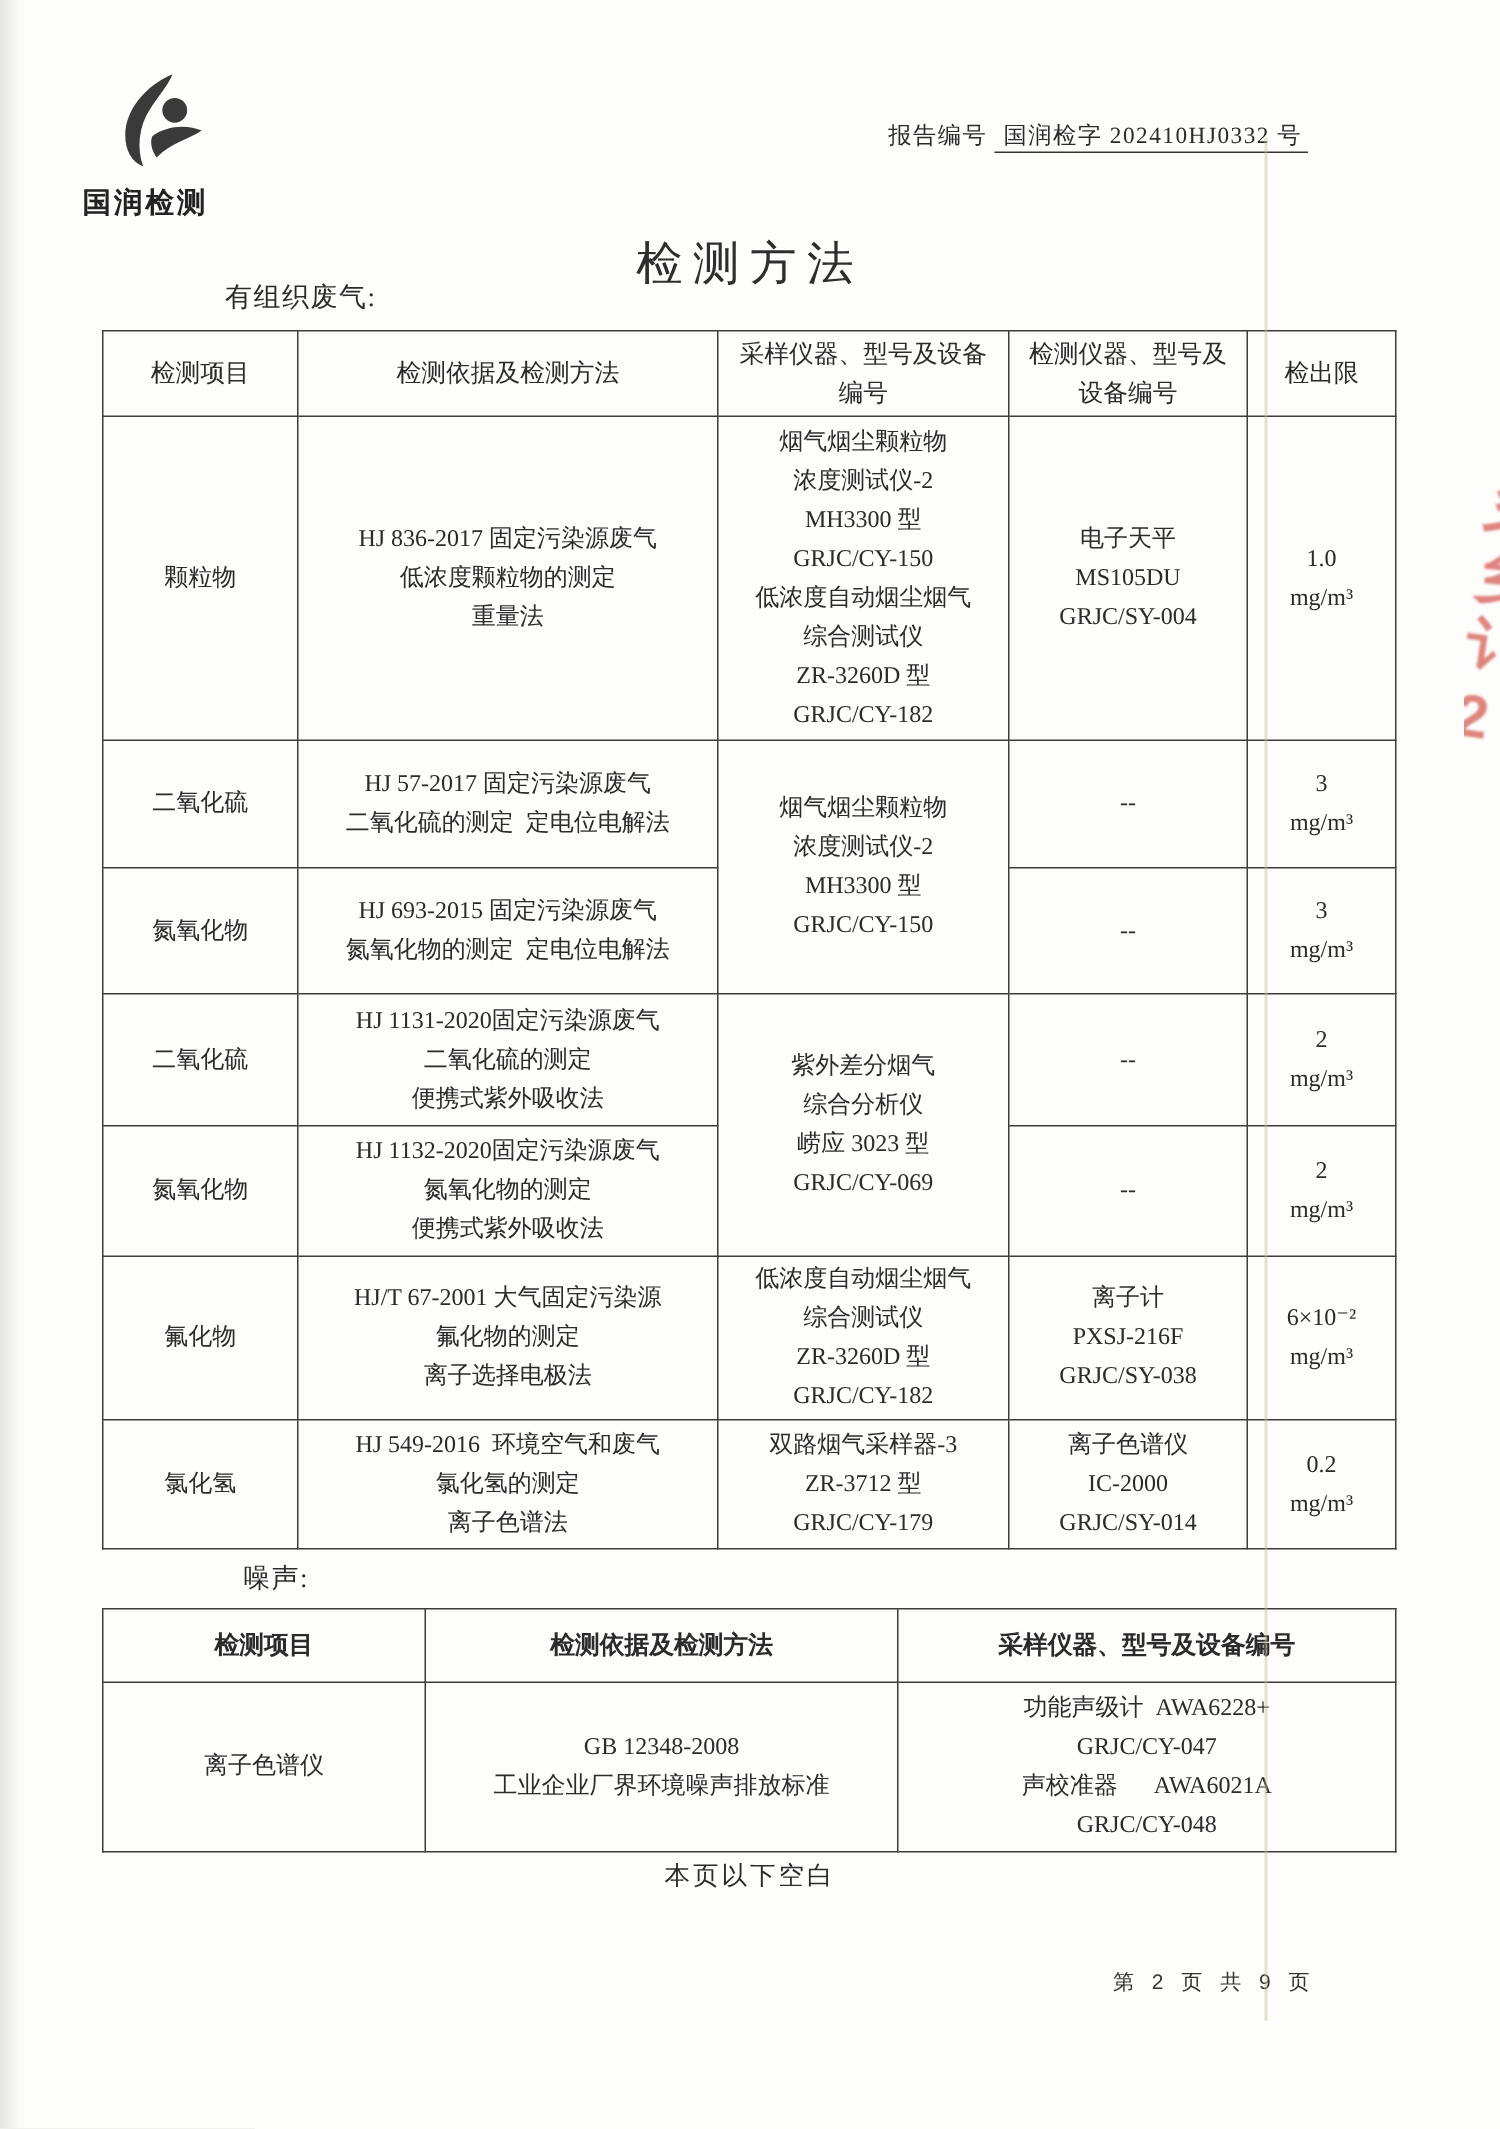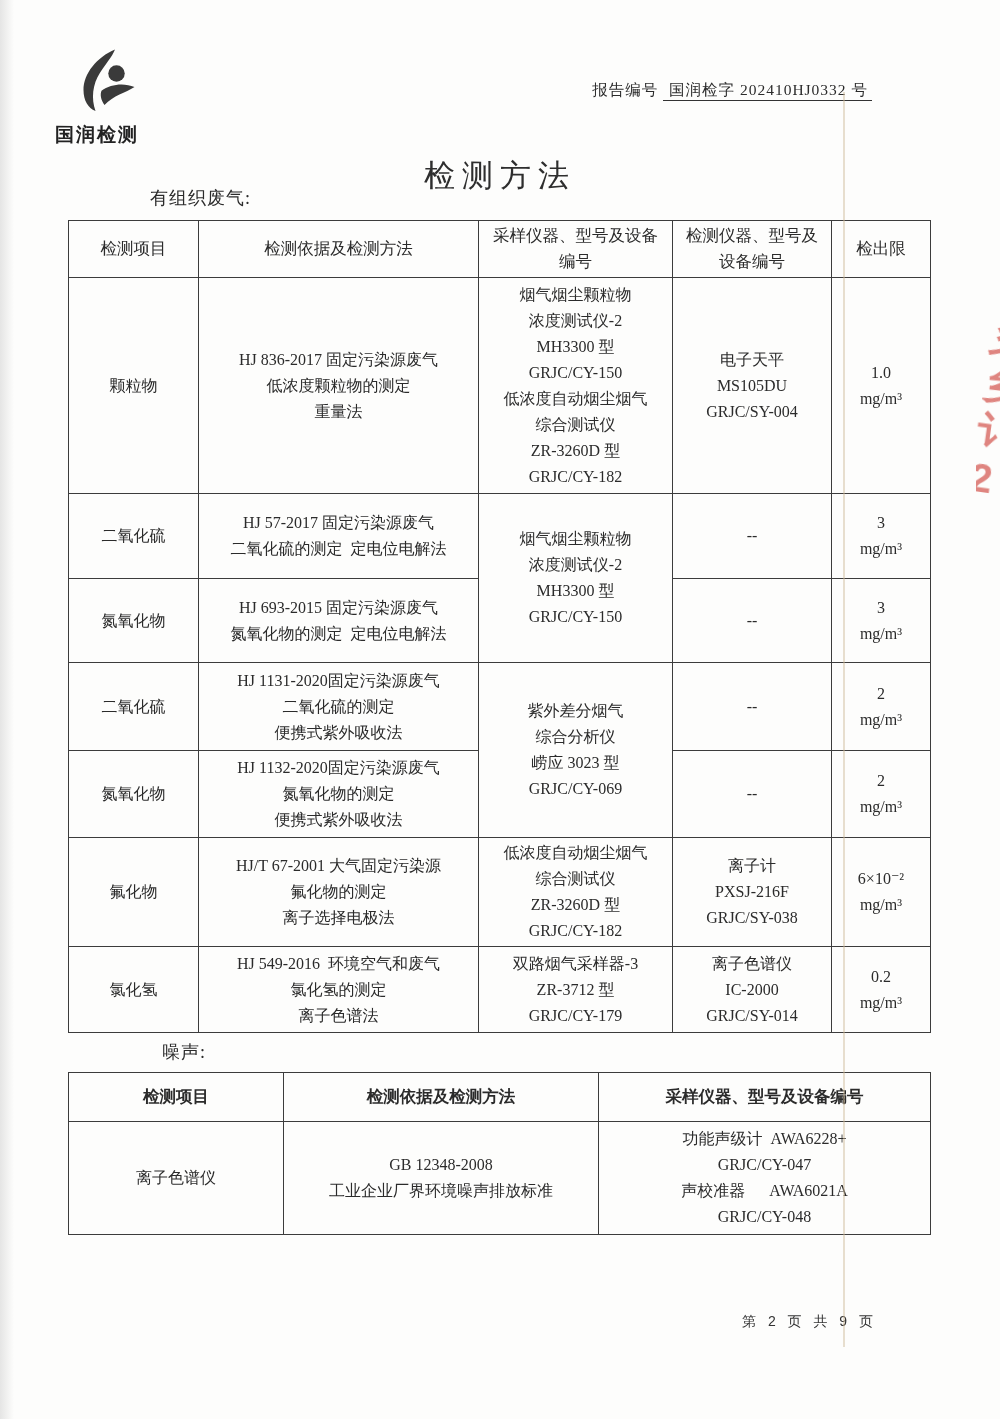--- a/index.html
+++ b/index.html
@@ -208,20 +208,21 @@
       <td>GB 12348-2008
 工业企业厂界环境噪声排放标准</td>
       <td>功能声级计  AWA6228+
 GRJC/CY-047
 声校准器      AWA6021A
 GRJC/CY-048</td>
     </tr>
   </tbody>
     </table>
 
+  <div class="blank-note">本页以下空白</div>
 
   <div class="page-num">第 2 页 共 9 页</div>
 
   <div class="fold-line"></div>
 
   <div class="stamp">
     <div class="stamp-inner">彡<br>乡<br>讠<br>2</div>
   </div>
 
 </div>

